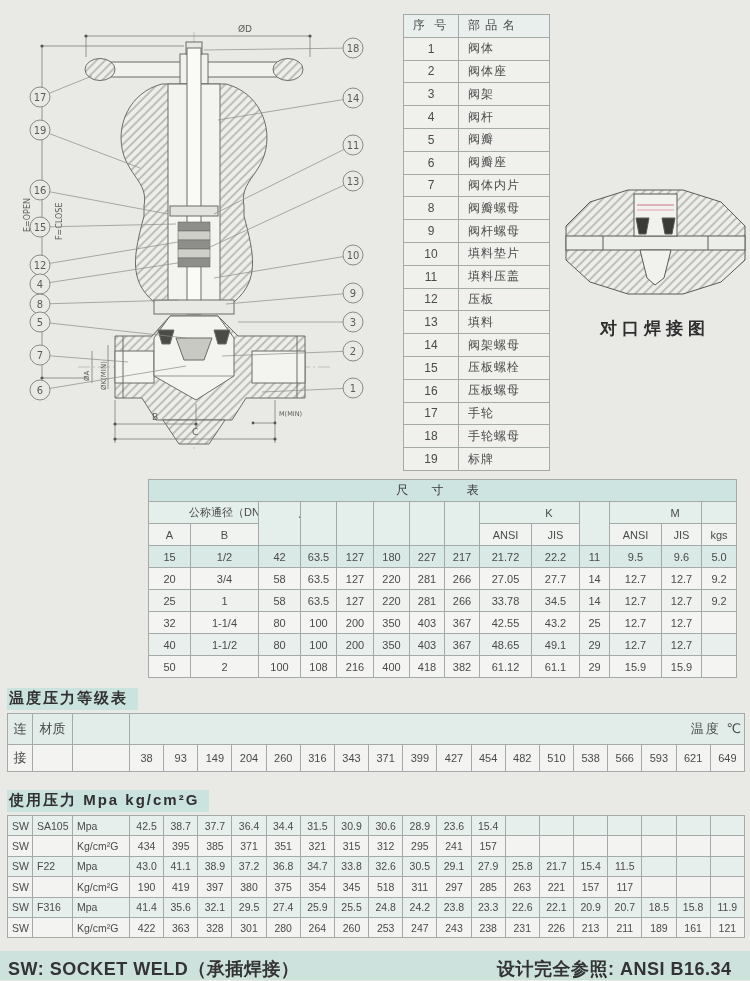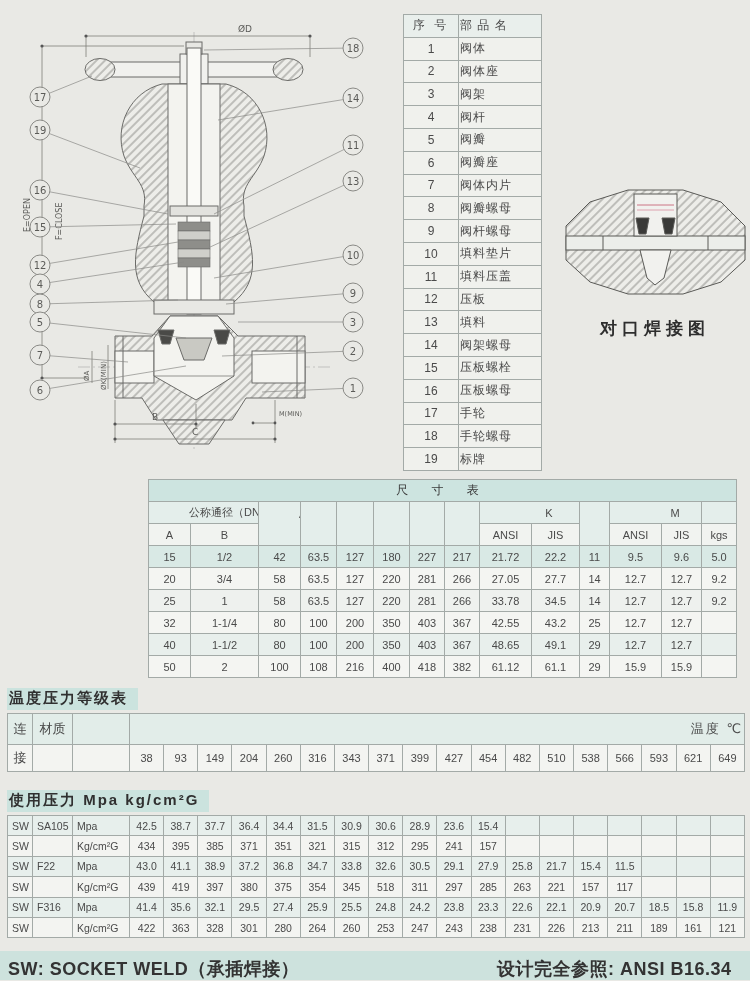--- a/index.html
+++ b/index.html
@@ -11,21 +11,21 @@
   }
   table{border-collapse:collapse; table-layout:fixed;}
   td,th{border:1px solid #a3aaa7; font-size:11px; color:#4a4a4a;
         text-align:center; padding:2px 1px; white-space:nowrap; overflow:hidden;
         font-weight:normal;}
   
   .parts{position:absolute; left:403px; top:14px; width:132px; background:#f0f1ed;}
   .parts td, .parts th{height:17.8px; font-size:12px;}
   .parts th{background:#e9efec; letter-spacing:3px;}
   .parts .c-num{width:52px;}
-  .parts .c-name{width:80px; text-align:left; padding-left:1px; letter-spacing:1px;}
+  .parts .c-name{width:80px; text-align:left; padding-left:9px; letter-spacing:1px;}
   
   .weld{position:absolute; left:557px; top:180px; width:196px; text-align:center;}
   .weld-cap{margin-top:8px; font-size:17px; font-weight:bold; letter-spacing:5px; color:#2e2e2e;}
   
   .dim{position:absolute; left:148px; top:479px; width:588px; background:#f2f3f0;}
   .dim td{height:17px;}
   .dim .t-title{background:#cde4e0; font-size:12px; letter-spacing:10px; height:14px; color:#3a3a3a;}
   .dim thead .h1 td{background:#e4eeeb;padding-left:40px;}
   .dim thead .h2 td{background:#f1f3f0;}
   .dim td[rowspan]{vertical-align:top; padding-top:6px; background:#e4eeeb;}
@@ -590,21 +590,21 @@
             <td>15.4</td>
             <td>11.5</td>
             <td></td>
             <td></td>
             <td></td>
           </tr>
           <tr class="kg">
             <td class="l">SW</td>
             <td class="l"></td>
             <td class="l">Kg/cm²G</td>
-            <td>439</td>
+            <td>190</td>
             <td>419</td>
             <td>397</td>
             <td>380</td>
             <td>375</td>
             <td>354</td>
             <td>345</td>
             <td>518</td>
             <td>311</td>
             <td>297</td>
             <td>285</td>

